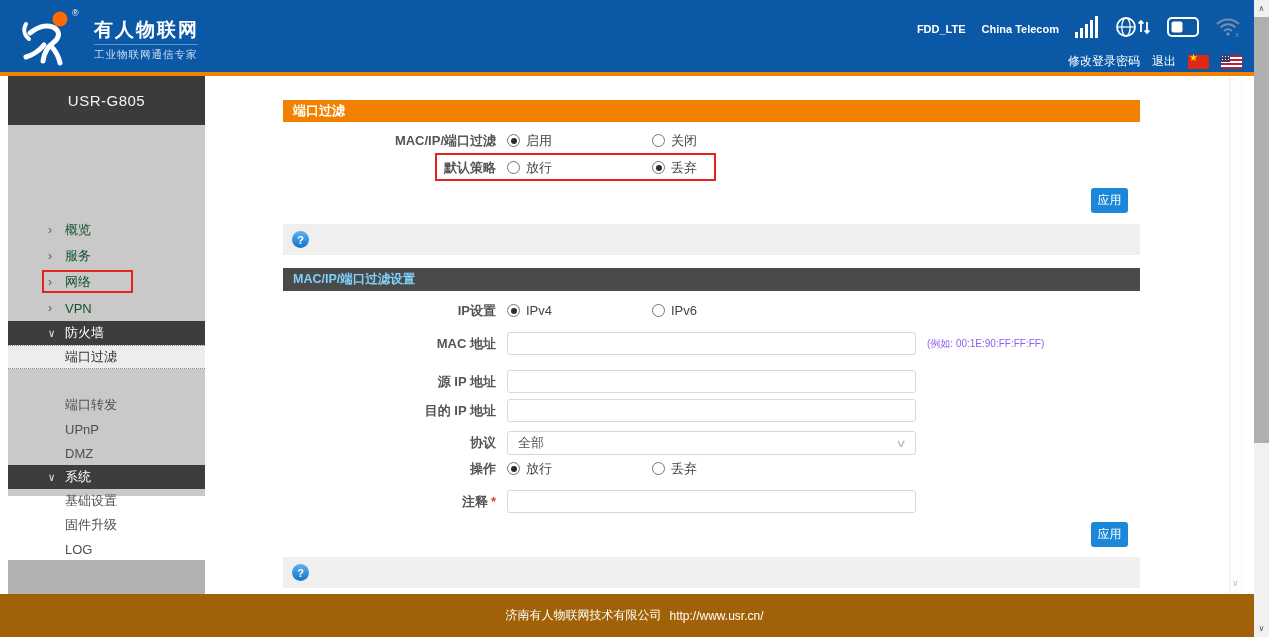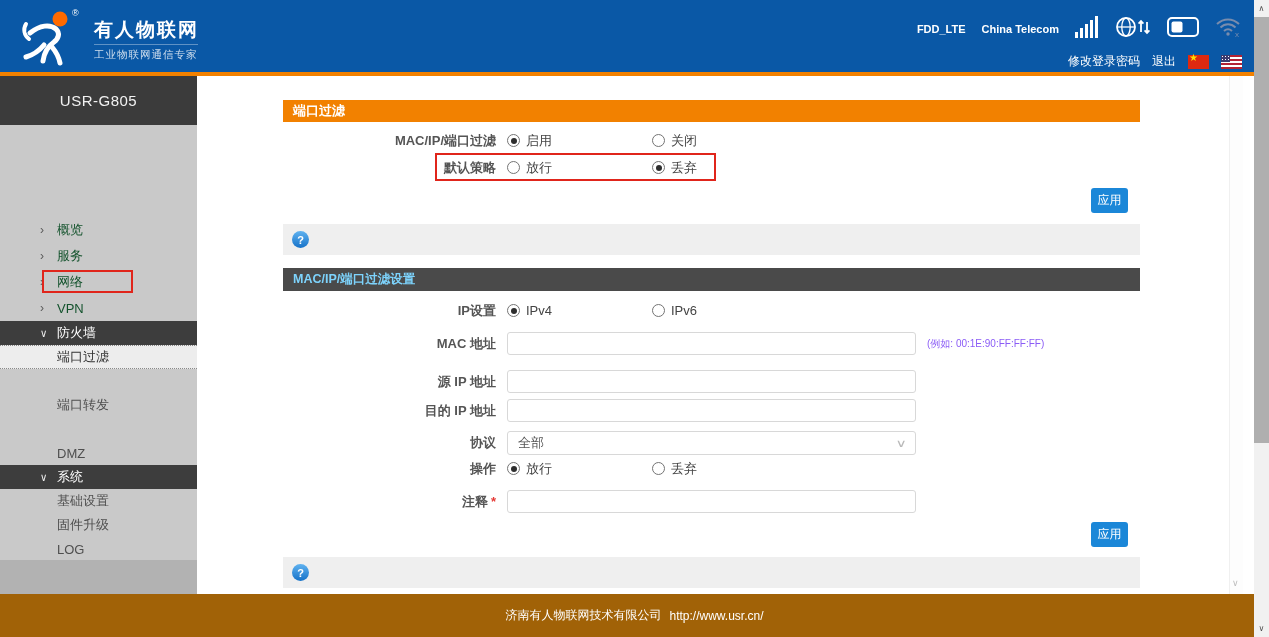--- a/index.html
+++ b/index.html
@@ -19,21 +19,21 @@
   .hdr-link { color:#fff; font-size:12px; cursor:pointer; }
   .flag { width:21px; height:14px; position:relative; display:inline-block; }
   .flag-cn { background:#DE2910; }
   .flag-cn .star { position:absolute; left:1px; top:-3px; color:#FFDE00; font-size:10px; }
   .flag-us { background:repeating-linear-gradient(#B22234 0 2px,#ffffff 2px 4px); }
   .flag-us .canton { position:absolute; left:0; top:0; width:9px; height:7px; background:#3C3B6E;
       background-image:radial-gradient(#fff 22%, transparent 25%); background-size:3px 3px; }
   .wifi-muted { opacity:.95; }
 
   
-  .sidebar { position:absolute; left:0; top:76px; width:197px; height:518px; background:#C9C9C9; }
+  .sidebar { position:absolute; left:8px; top:76px; width:197px; height:420px; background:#C9C9C9; }
   .sidebar-lower { position:absolute; left:0; top:484px; width:197px; height:110px; background:#B2B2B2; }
   .device-band { position:absolute; left:0; top:0; width:197px; height:49px; background:#3B3B3B;
       color:#F2F2F2; font-size:15px; display:flex; align-items:center; justify-content:center; letter-spacing:.5px; }
   .nav-item { position:absolute; left:0; width:197px; height:26px; display:flex; align-items:center; cursor:pointer; }
   .nav-arrow { position:absolute; left:40px; font-size:12px; color:#5a5a5a; transform:scaleY(1.1); }
   .nav-label { position:absolute; left:57px; font-size:13px; color:#14532d; }
   .nav-group { position:absolute; left:0; width:197px; height:24px; background:#3D3D3D; display:flex; align-items:center; cursor:pointer; }
   .nav-group .nav-arrow { color:#EDEDED; font-size:10px; }
   .nav-group .nav-label { color:#FFFFFF; }
   .nav-sub { position:absolute; left:0; width:197px; height:24px; display:flex; align-items:center; cursor:pointer; }
@@ -175,20 +175,23 @@
     <div class="nav-group" style="top:245px">
       <span class="nav-arrow">∨</span>
       <span class="nav-label">防火墙</span>
     </div>
     <div class="nav-sub selected" style="top:269px">
       <span class="nav-label">端口过滤</span>
     </div>
     <div class="nav-sub" style="top:317px">
       <span class="nav-label">端口转发</span>
     </div>
+    <div class="nav-sub" style="top:341px">
+      <span class="nav-label">UPnP</span>
+    </div>
     <div class="nav-sub" style="top:365px">
       <span class="nav-label">DMZ</span>
     </div>
 
     <div class="nav-group" style="top:389px">
       <span class="nav-arrow">∨</span>
       <span class="nav-label">系统</span>
     </div>
     <div class="nav-sub" style="top:413px">
       <span class="nav-label">基础设置</span>

